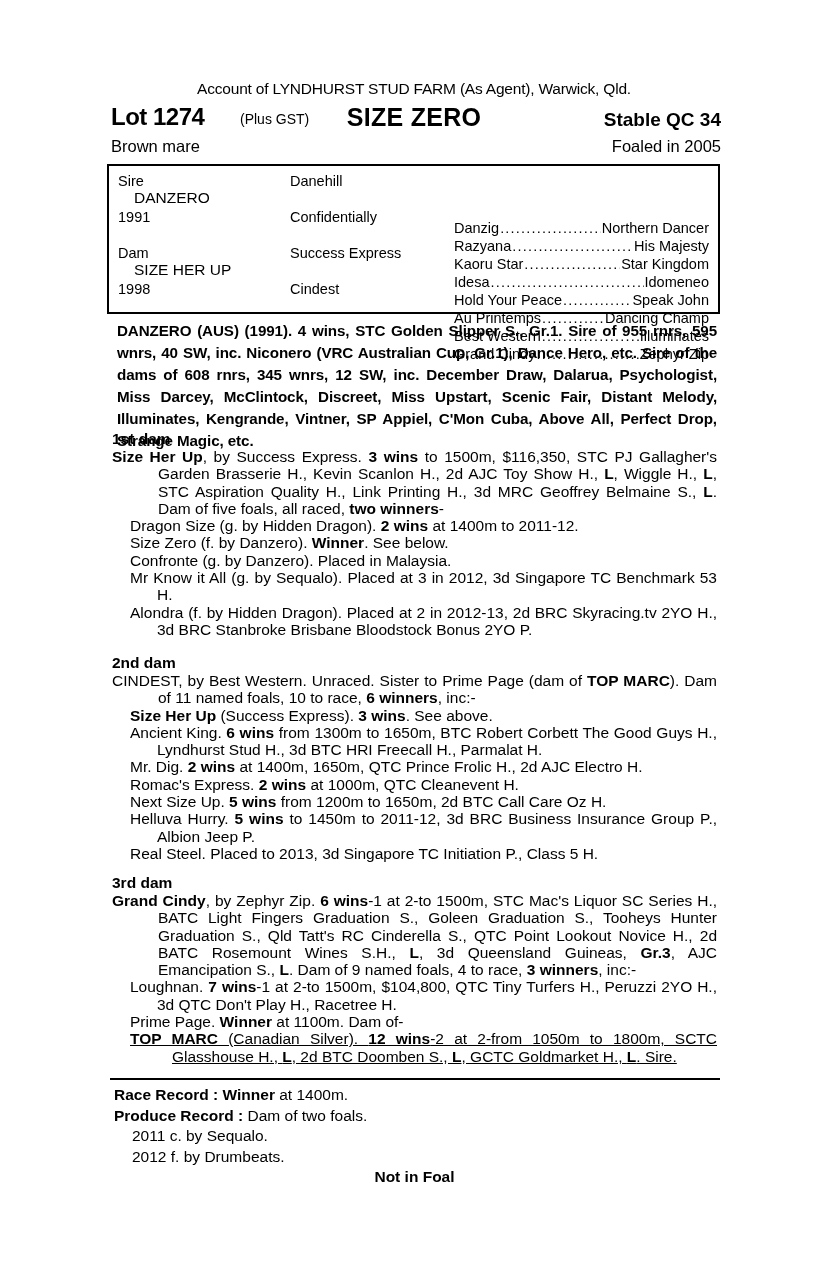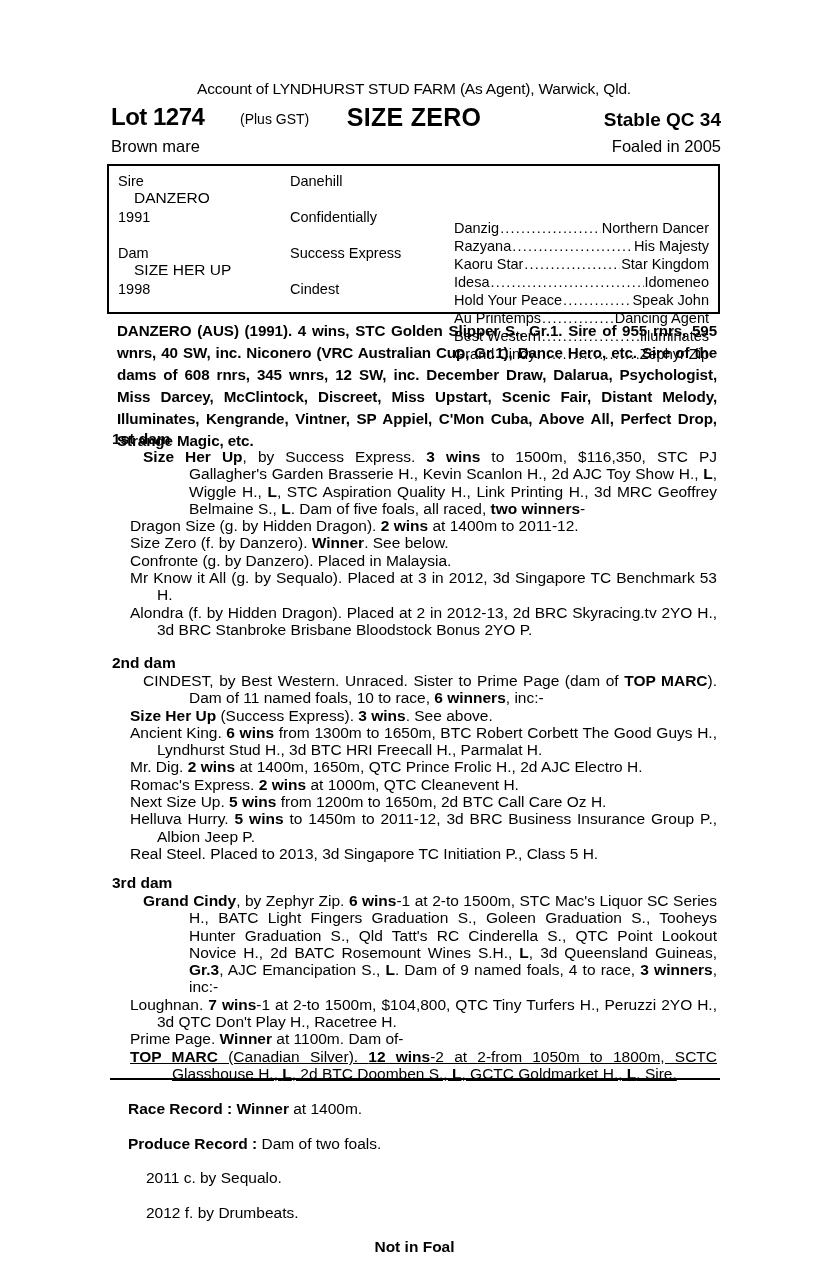--- a/index.html
+++ b/index.html
@@ -174,42 +174,42 @@
     width: 605px;
     font-size: 15.5px;
     line-height: 17.3px;
   }
   .ln {
     text-align: justify;
     text-justify: inter-word;
     margin: 0;
     padding: 0;
   }
-  .hang1 { padding-left: 46px; text-indent: -46px; margin-left: 31px; }  
+  .hang1 { padding-left: 46px; text-indent: -46px; }  
   .hang2 { padding-left: 45px; text-indent: -27px; }  
   .hang3 { padding-left: 60px; text-indent: -42px; text-decoration: underline; }
 
   b { font-weight: bold; }
 
   
   .rule {
     position: absolute;
     left: 110px;
     width: 610px;
     height: 2px;
     background: #000;
   }
   .footer {
     position: absolute;
     left: 112px;
     width: 605px;
     font-size: 15.5px;
     line-height: 18.5px;
   }
-  .foot-line { margin: 16px; }
+  .foot-line { margin: 2px; }
   .foot-ind { padding-left: 18px; }
   .foot-center { text-align: center; font-weight: bold; }
 </style>
 </head>
 <body>
 
 <div class="page">
 
   <div class="account-line">Account of LYNDHURST STUD FARM (As Agent), Warwick, Qld.</div>
 
@@ -271,21 +271,21 @@
           <span class="dotline">
             <span class="nm">Hold Your Peace</span>
             <span class="dots">............................................................</span>
             <span class="val">Speak John</span>
           </span>
         </div>
       <div class="ped-cell col3" style="top:96px">
           <span class="dotline">
             <span class="nm">Au Printemps</span>
             <span class="dots">............................................................</span>
-            <span class="val">Dancing Agent</span>
+            <span class="val">Dancing Champ</span>
           </span>
         </div>
       <div class="ped-cell col3" style="top:114px">
           <span class="dotline">
             <span class="nm">Best Western</span>
             <span class="dots">............................................................</span>
             <span class="val">Illuminates</span>
           </span>
         </div>
       <div class="ped-cell col3" style="top:132px">

